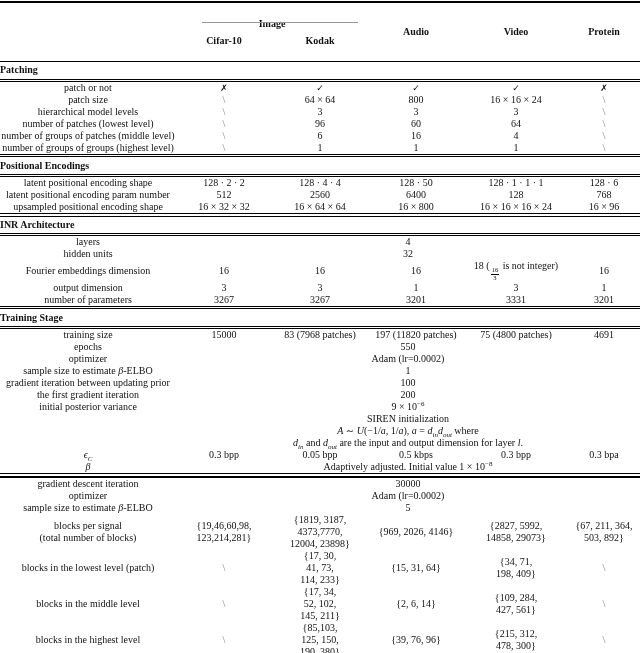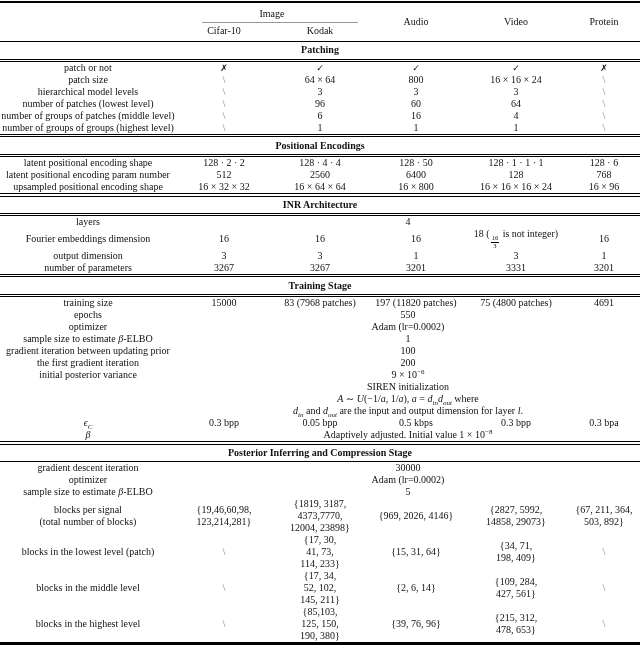--- a/index.html
+++ b/index.html
@@ -2,28 +2,28 @@
 <html><head>
 <meta charset="utf-8">
 <style>
   *{box-sizing:border-box;margin:0;padding:0}
   body{background:#fff;width:640px;font-family:"Liberation Serif","DejaVu Serif",serif;color:#111}
   .tbl{width:640px;min-height:653px;padding-top:1px;font-size:10px}
   .rule-top{border-top:2.2px solid #000}
   .rule-bot{border-top:3px solid #000}
   .rule-s{border-top:1px solid #000}
   .rule-d{height:3.4px;border-top:1px solid #000;border-bottom:1px solid #000}
-  .hdr{position:relative;display:grid;grid-template-columns:176px 96px 96px 96px 104px 72px;grid-template-rows:17px 17px;align-items:center;font-weight:normal;padding:2px 0}
+  .hdr{position:relative;display:grid;grid-template-columns:176px 96px 96px 96px 104px 72px;grid-template-rows:17px 17px;align-items:center;font-weight:bold;padding:12px 0}
   .hdr>div{text-align:center;line-height:12px}
   .img-span{grid-column:2/4;grid-row:1}
   .c4{grid-column:4}.c5{grid-column:5}.c6{grid-column:6}
   .two-row{grid-row:1/3}
   .r2{grid-row:2}
   .cmid{position:absolute;left:202px;top:19px;width:156px;height:1px;background:#999}
-  .sec-title{text-align:center;font-weight:bold;padding:3.25px 0;line-height:10px}
+  .sec-title{text-align:left;font-weight:bold;padding:3.25px 0;line-height:10px}
   .grid{display:grid;grid-template-columns:176px 96px 96px 96px 104px 72px;align-items:center}
   .grid>div{text-align:center;line-height:12px}
   .grid>div:first-child{white-space:nowrap}
   .grid>div.pre{white-space:pre-line}
   .pre{white-space:pre-line}
   .mk{font-family:"DejaVu Sans",sans-serif;font-weight:bold;font-size:9px}
   .dg{color:#8a8a8a;font-size:10.5px}
   .spv{grid-column:2/7}
   sup,sub{font-size:70%;line-height:0}
   .fr{display:inline-flex;flex-direction:column;vertical-align:-3px;line-height:1.05;font-size:6.5px;text-align:center;margin:0 1px}
@@ -129,20 +129,24 @@
   <div class="rule-d"></div>
 
   <div class="sec-title">INR Architecture</div>
   <div class="rule-d"></div>
 
   <div class="grid">
     <div>layers</div>
     <div class="spv">4</div>
   </div>
   <div class="grid">
+    <div>hidden units</div>
+    <div class="spv">32</div>
+  </div>
+  <div class="grid">
     <div>Fourier embeddings dimension</div>
     <div>16</div>
     <div>16</div>
     <div>16</div>
     <div>18 (<span class="fr">
           <span>16</span>
           <span>3</span>
         </span> is not integer)</div>
     <div>16</div>
   </div>
@@ -215,21 +219,20 @@
     <div>0.5 kbps</div>
     <div>0.3 bpp</div>
     <div>0.3 bpa</div>
   </div>
   <div class="grid">
     <div><i>β</i></div>
     <div class="spv">Adaptively adjusted. Initial value 1 × 10<sup>−8</sup></div>
   </div>
   <div class="rule-d"></div>
 
-  <div class="sec-title">Posterior Inferring and Compression Stage</div>
   <div class="rule-s"></div>
 
   <div class="grid">
     <div>gradient descent iteration</div>
     <div class="spv">30000</div>
   </div>
   <div class="grid">
     <div>optimizer</div>
     <div class="spv">Adam (lr=0.0002)</div>
   </div>
@@ -274,17 +277,17 @@
     <div class="dg">\</div>
   </div>
   <div class="grid">
     <div>blocks in the highest level</div>
     <div class="dg">\</div>
     <div class="pre">{85,103,
 125, 150,
 190, 380}</div>
     <div>{39, 76, 96}</div>
     <div class="pre">{215, 312,
-478, 653}</div>
+478, 300}</div>
     <div class="dg">\</div>
   </div>
   <div class="rule-bot"></div>
 </div>
 
 </body></html>

